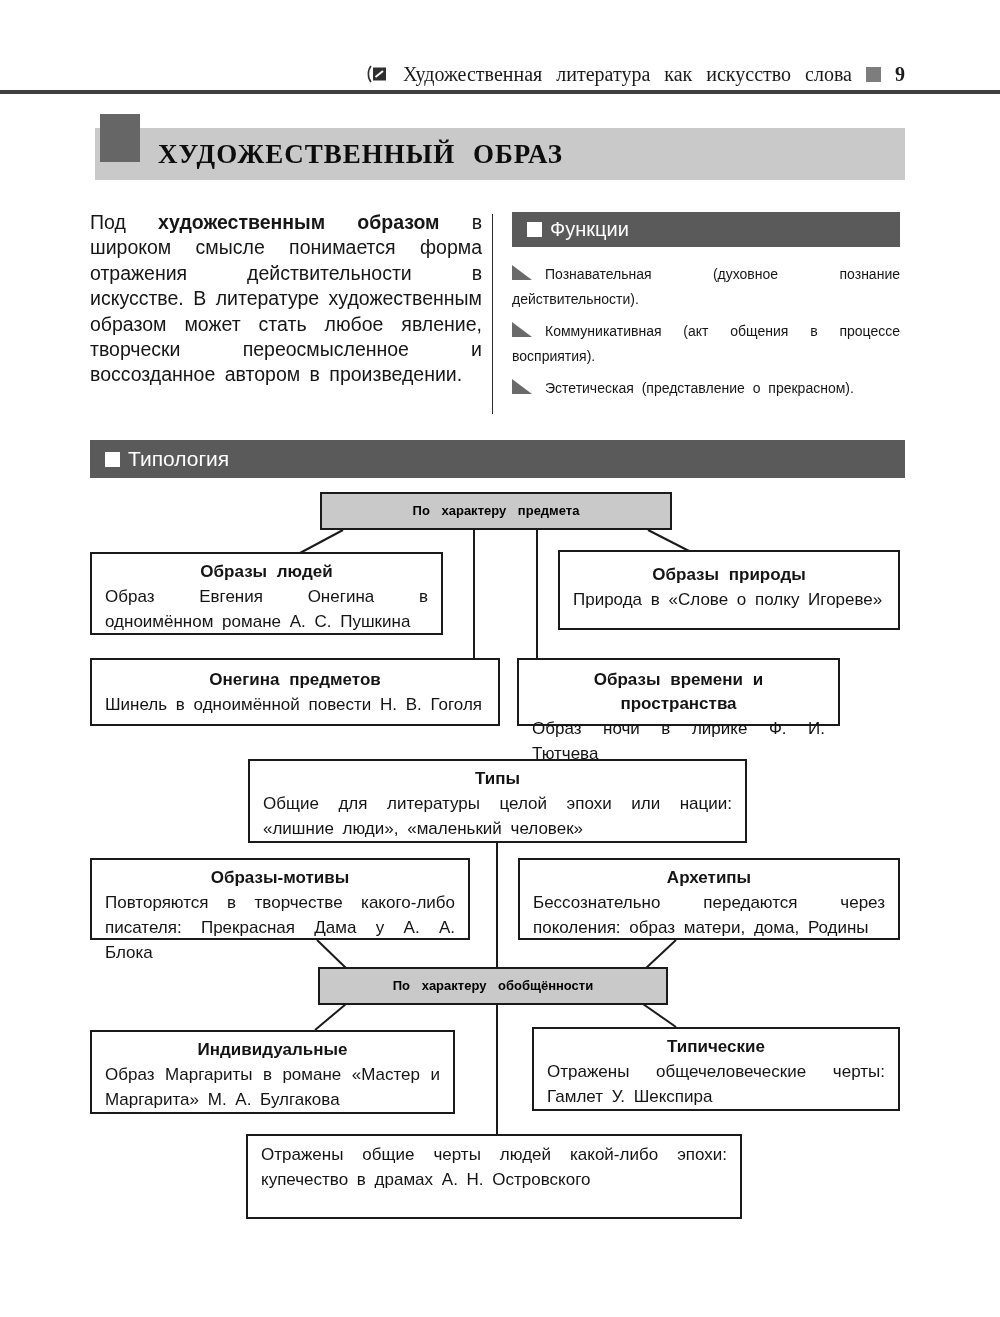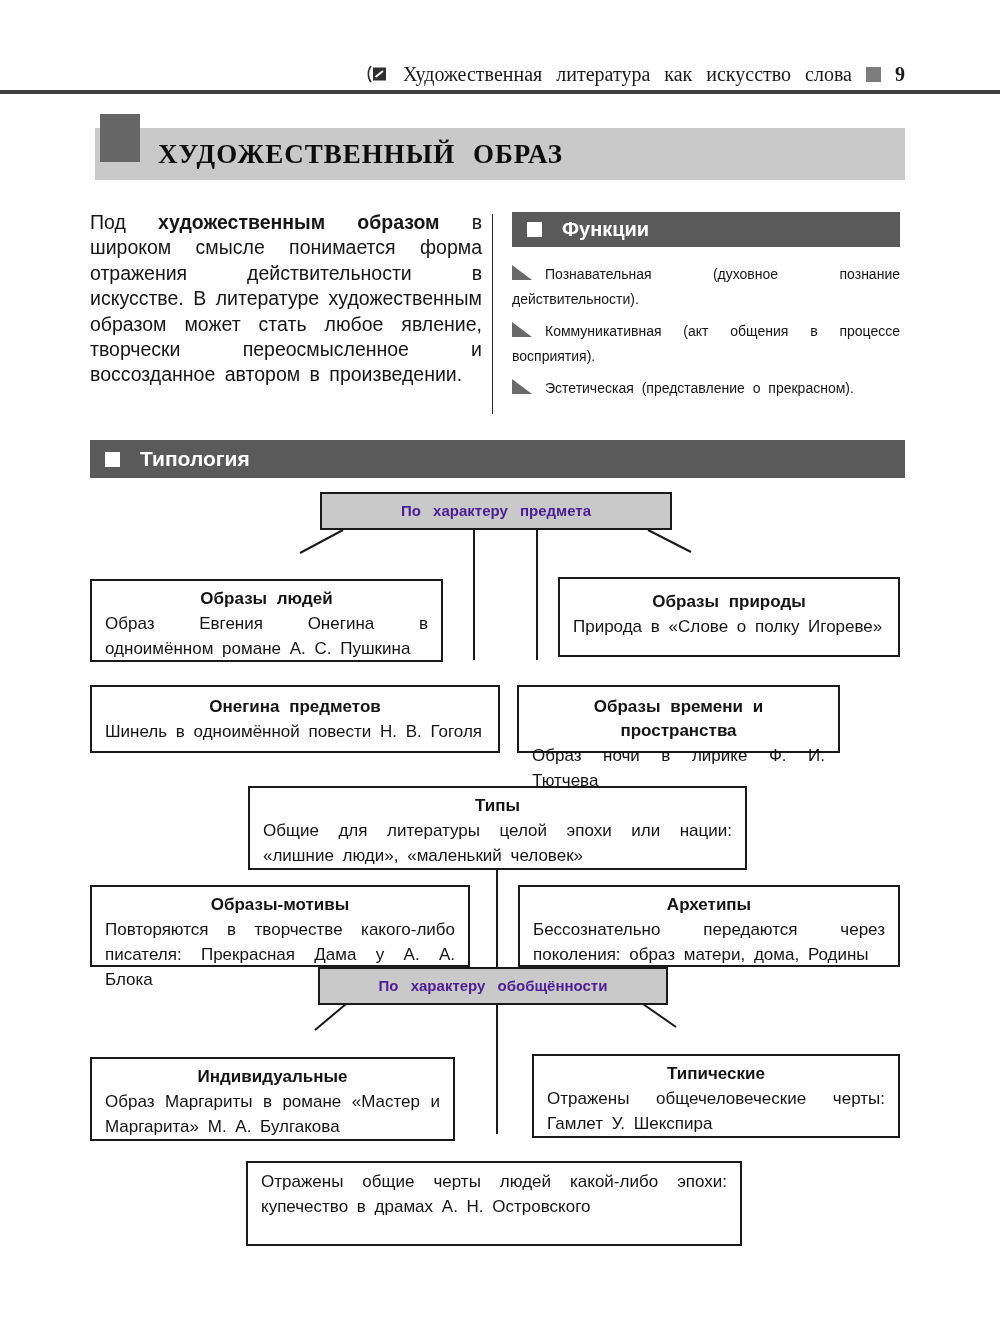--- a/index.html
+++ b/index.html
@@ -26,45 +26,45 @@
   }
   
   .intro{
     position:absolute;left:90px;top:210px;width:392px;
     font-size:19.5px;line-height:25.4px;text-align:justify;word-spacing:4px;color:#161616;
   }
   .intro b{word-spacing:4px;}
   .coldiv{position:absolute;left:492px;top:214px;width:1px;height:200px;background:#2a2a2a;}
   
   .bar{
-    background:#5a5a5a;color:#fff;font-weight:bold;
-    display:flex;align-items:center;gap:20px;box-sizing:border-box;padding-left:15px;
+    background:#5a5a5a;color:#fff;font-weight:normal;
+    display:flex;align-items:center;gap:8px;box-sizing:border-box;padding-left:15px;
   }
   .bar .wsq{width:15px;height:15px;background:#ffffff;flex:0 0 auto;}
   .funcbar{position:absolute;left:512px;top:212px;width:388px;height:35px;font-size:20px;word-spacing:2px;}
   .typobar{position:absolute;left:90px;top:440px;width:815px;height:38px;font-size:21px;word-spacing:2px;}
   
   .funclist{position:absolute;left:512px;top:262px;width:388px;font-size:14px;line-height:25.4px;color:#161616;}
   .funcitem{text-align:justify;word-spacing:4px;margin-bottom:6px;}
   .tri{
     display:inline-block;width:0;height:0;
     border-bottom:15px solid #6a6a6a;border-right:20px solid transparent;
     margin-right:13px;position:relative;top:1px;
   }
   
   .lines{position:absolute;left:0;top:0;pointer-events:none;}
   .node{
     position:absolute;background:#ffffff;border:2px solid #1a1a1a;box-sizing:border-box;
-    padding:6px 13px 6px;font-size:17px;color:#141414;margin-top:27px;
+    padding:6px 13px 6px;font-size:17px;color:#141414;
   }
   .node .t{font-weight:bold;text-align:center;word-spacing:5px;line-height:24px;}
   .node .b{text-align:justify;word-spacing:4px;line-height:25px;}
   .root{
     position:absolute;background:#c9c9c9;border:2px solid #1a1a1a;box-sizing:border-box;
-    font-weight:bold;font-size:15px;text-align:center;word-spacing:8px;color:#4c1d95;
+    font-weight:bold;font-size:13px;text-align:center;word-spacing:8px;color:#000000;
   }
   .chapicon{display:inline-flex;align-items:center;}
 </style>
 </head>
 <body>
 
 <div class="page">
 
   <div class="runhead">
     <span class="chapicon">

